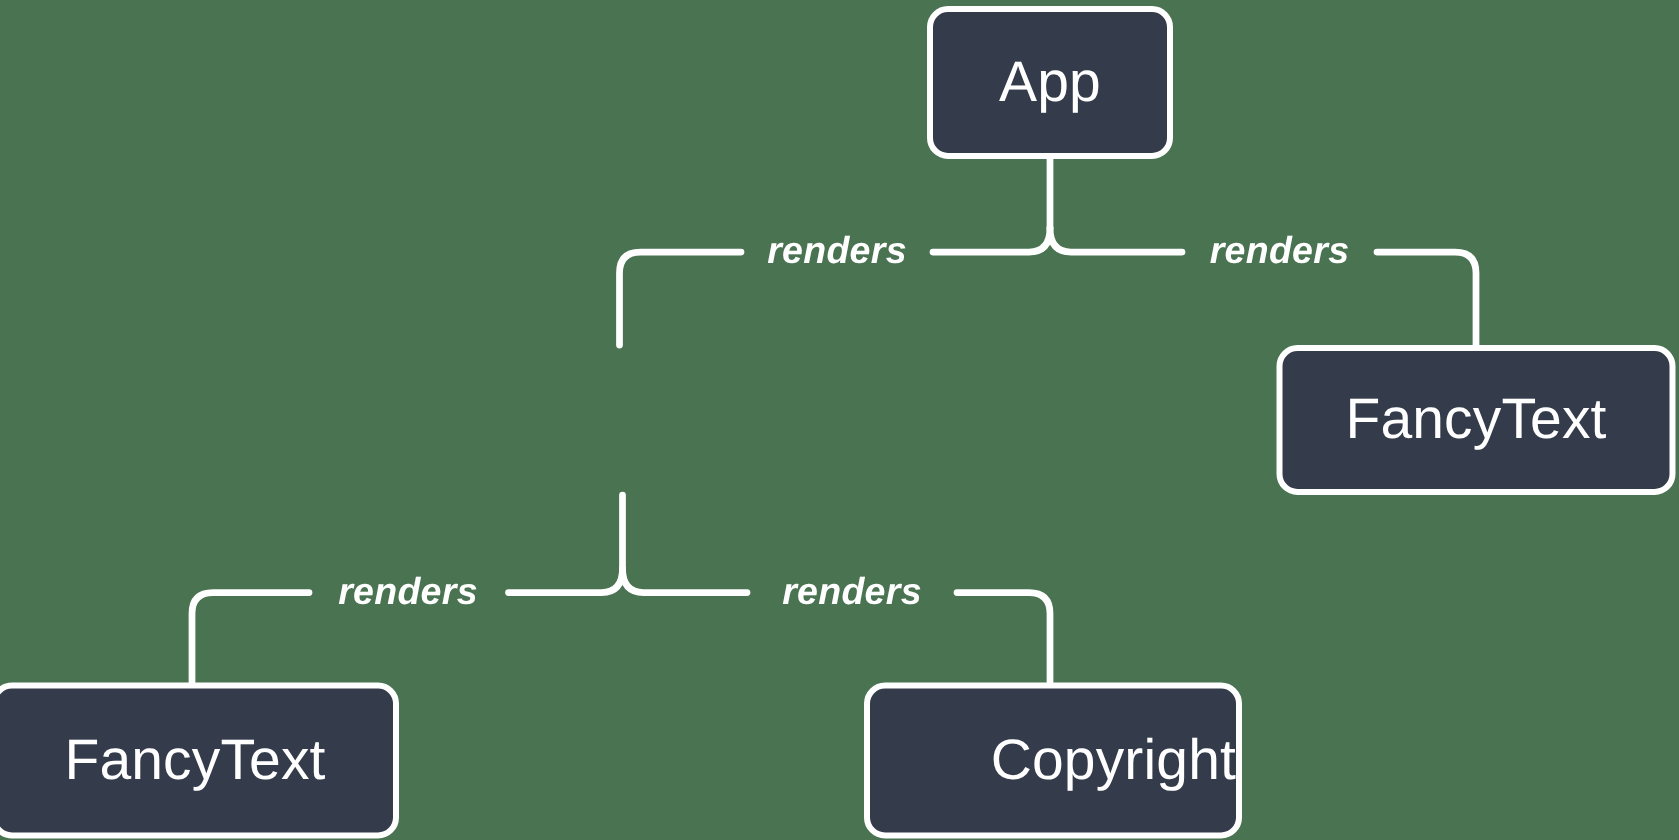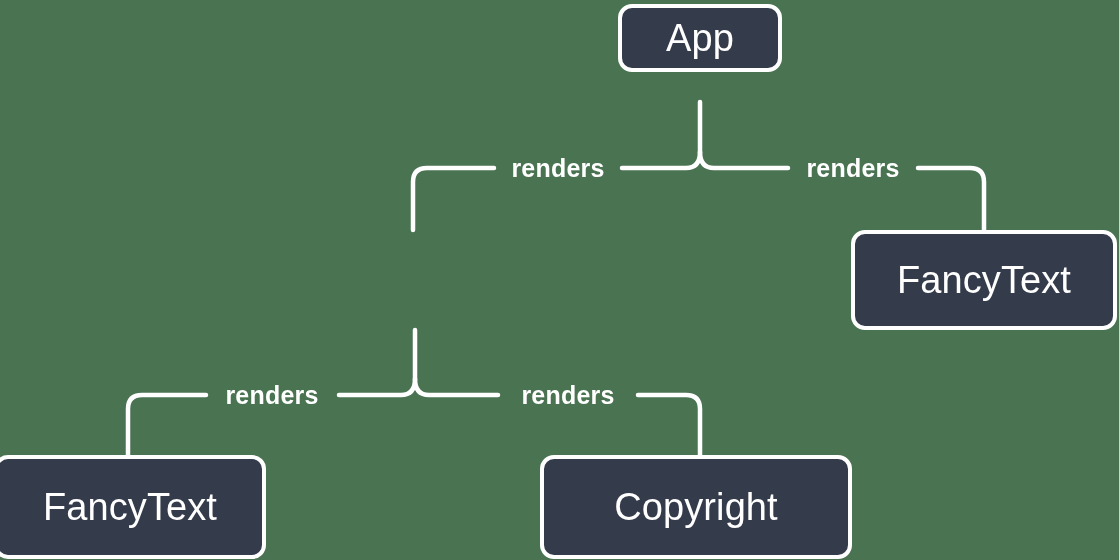--- a/index.html
+++ b/index.html
@@ -41,20 +41,21 @@
   }
   .edge-label {
     position: absolute;
     color: #ffffff;
     font-size: 25px;
     font-weight: 600;
     letter-spacing: 0.2px;
     white-space: nowrap;
     transform: translate(-50%, -50%);
     z-index: 3;
+    font-style: italic;
   }
 </style>
 </head>
 <body>
 
 <div id="canvas">
 
   <svg id="wires" viewBox="0 0 1119 560" width="1119" height="560" fill="none" stroke="#ffffff" stroke-width="4.5" stroke-linecap="round" stroke-linejoin="round">
 
     <path d="M 700 102 L 700 152"></path>
@@ -87,34 +88,34 @@
 
     <path d="M 415 379
              Q 415 395 429 395
              L 498 395
              M 638 395
              L 686 395
              Q 700 395 700 409
              L 700 455"></path>
   </svg>
 
-  <div class="node" style="left:618px; top:4px; width:164px; height:68px;">
+  <div class="node" style="left:618px; top:4px; width:164px; height:102px;">
     <span>App</span>
   </div>
 
 
   <div class="node" style="left:851px; top:230px; width:266px; height:100px;">
     <span>FancyText</span>
   </div>
 
   <div class="node" style="left:-6px; top:455px; width:272px; height:104px;">
     <span>FancyText</span>
   </div>
 
-  <div class="node" style="left:540px; top:455px; width:312px; height:104px;">
+  <div class="node" style="left:576px; top:455px; width:252px; height:104px;justify-content:flex-end;">
     <span>Copyright</span>
   </div>
 
   <div class="edge-label" style="left:558px; top:168px;">renders</div>
 
   <div class="edge-label" style="left:853px; top:168px;">renders</div>
 
   <div class="edge-label" style="left:272px; top:395px;">renders</div>
 
   <div class="edge-label" style="left:568px; top:395px;">renders</div>

